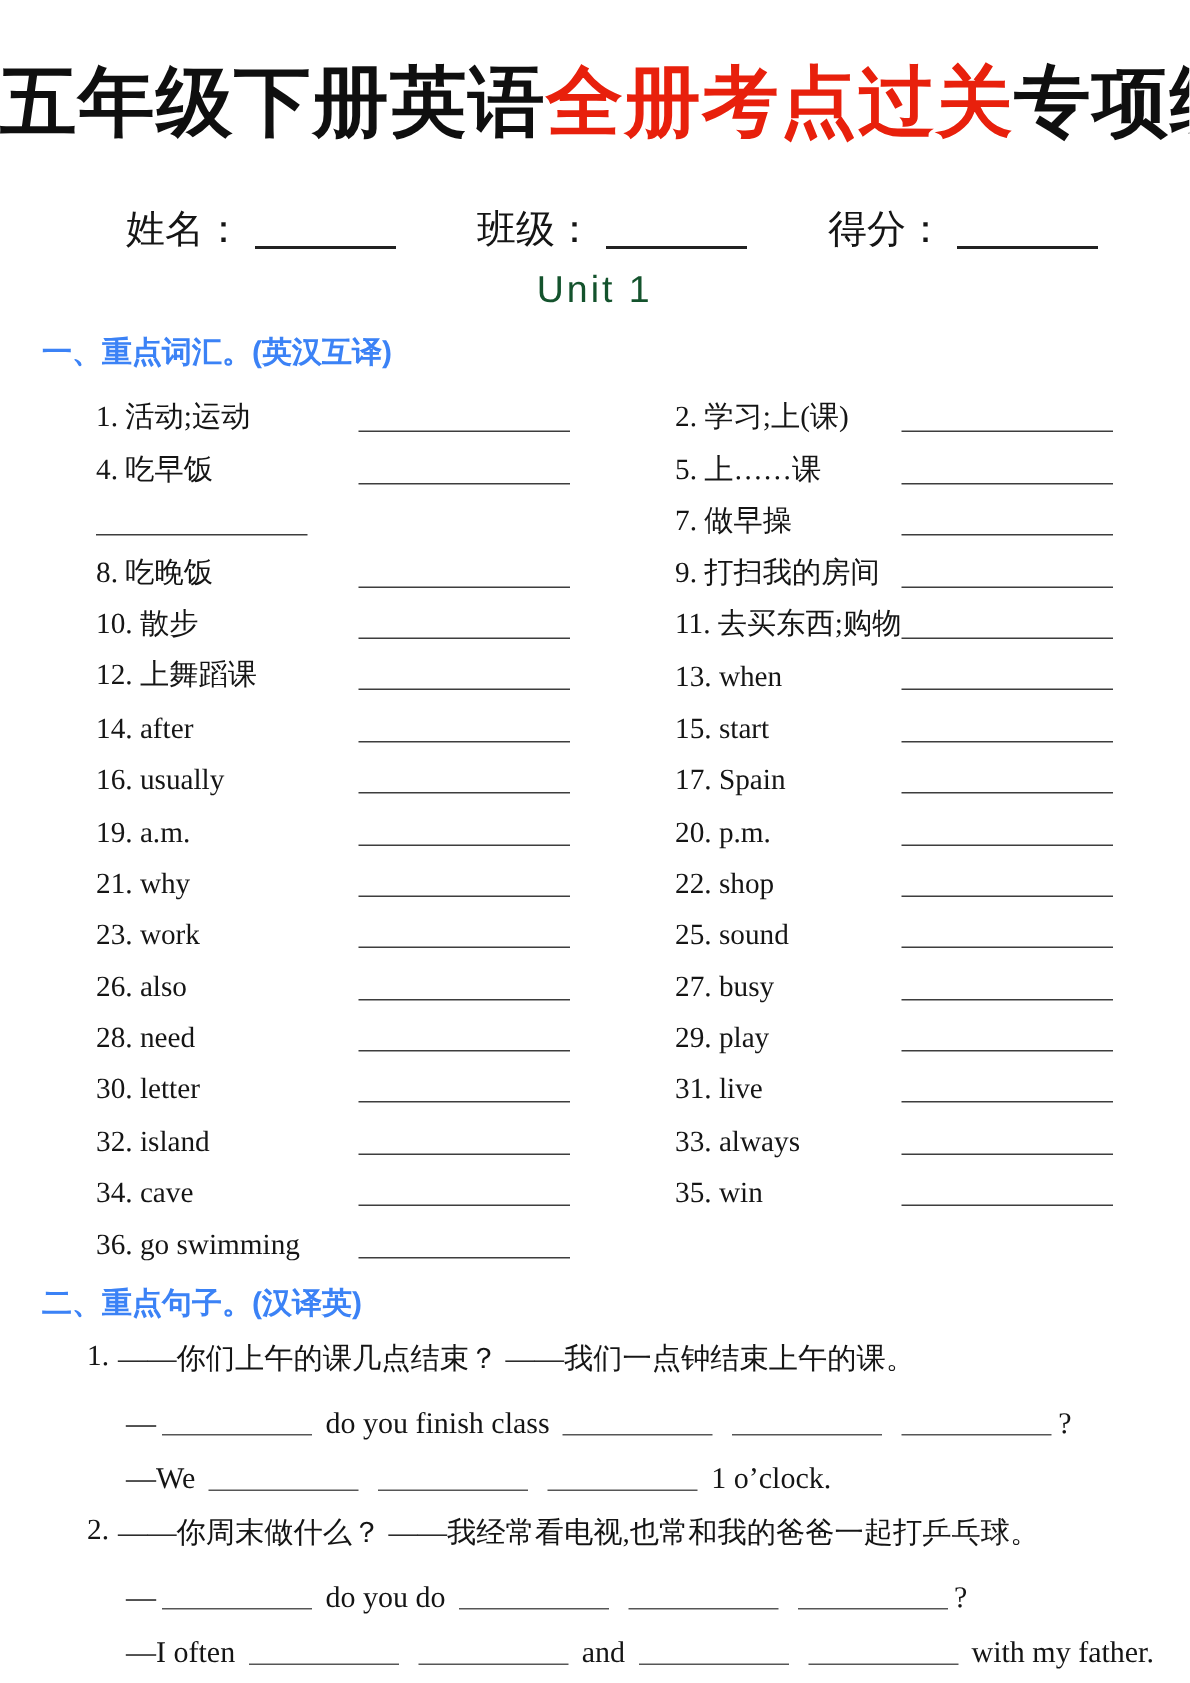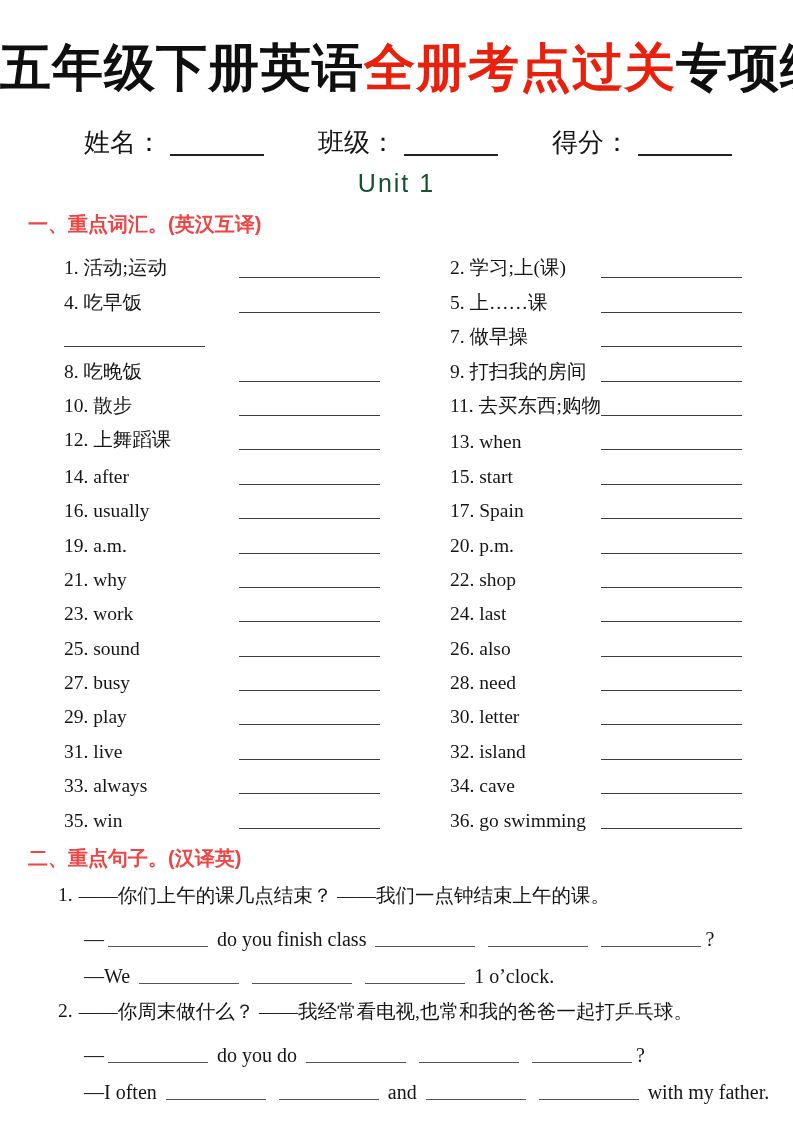--- a/index.html
+++ b/index.html
@@ -1,26 +1,26 @@
 <!DOCTYPE html>
 <html><head>
 <meta charset="utf-8">
 <style>
   html,body{margin:0;padding:0;background:#ffffff;}
   .page{position:relative;width:793px;height:1122px;margin:0 auto;background:#fff;
         font-family:"Liberation Serif",serif;color:#151515;overflow:hidden;}
   .title{margin:34px 0 0 0;text-align:center;font-family:"Liberation Sans",sans-serif;
          font-weight:bold;font-size:51px;letter-spacing:1px;color:#0f0f0f;white-space:nowrap;}
   .info-row{display:flex;margin:22px 0 0 84px;font-size:26px;}
-  .hfield{display:flex;align-items:flex-end;margin-right:54px;}
+  .hfield{display:flex;align-items:flex-end;margin-right:54px;margin-top:10px;}
   .hblank{width:94px;border-bottom:2px solid #222;margin:0 0 4px 8px;}
   .unit{text-align:center;font-family:"Liberation Sans",sans-serif;font-size:25px;
         margin-top:9px;color:#14532d;letter-spacing:2px;}
   .sec-h{margin:13px 0 0 28px;font-family:"Liberation Sans",sans-serif;font-weight:bold;
-         font-size:20px;color:#ef4444;}
+         font-size:20px;color:#3b82f6;}
   .word-grid{margin:9px 0 0 64px;display:grid;grid-template-columns:316px 292px;column-gap:70px;}
   .w-item{height:34.4px;display:flex;justify-content:space-between;align-items:flex-end;
           font-size:19.5px;}
   .w-label{white-space:nowrap;}
   .w-blank{width:141px;flex:none;border-bottom:1.5px solid #3d3d3d;margin-bottom:3px;}
   .sec2{margin-top:4px;}
   .q-cn{margin:5px 0 0 58px;font-size:19.5px;height:37px;display:flex;align-items:center;
         white-space:pre;}
   .q-num{margin-right:6px;}
   .q-line{margin-left:84px;height:37px;font-size:20px;display:flex;align-items:flex-end;
@@ -132,24 +132,20 @@
       </div>
       <div class="w-item">
         <span class="w-label">22. shop</span>
         <span class="w-blank"></span>
       </div>
       <div class="w-item">
         <span class="w-label">23. work</span>
         <span class="w-blank"></span>
       </div>
       <div class="w-item">
-        <span class="w-label">24. last</span>
-        <span class="w-blank"></span>
-      </div>
-      <div class="w-item">
         <span class="w-label">25. sound</span>
         <span class="w-blank"></span>
       </div>
       <div class="w-item">
         <span class="w-label">26. also</span>
         <span class="w-blank"></span>
       </div>
       <div class="w-item">
         <span class="w-label">27. busy</span>
         <span class="w-blank"></span>

